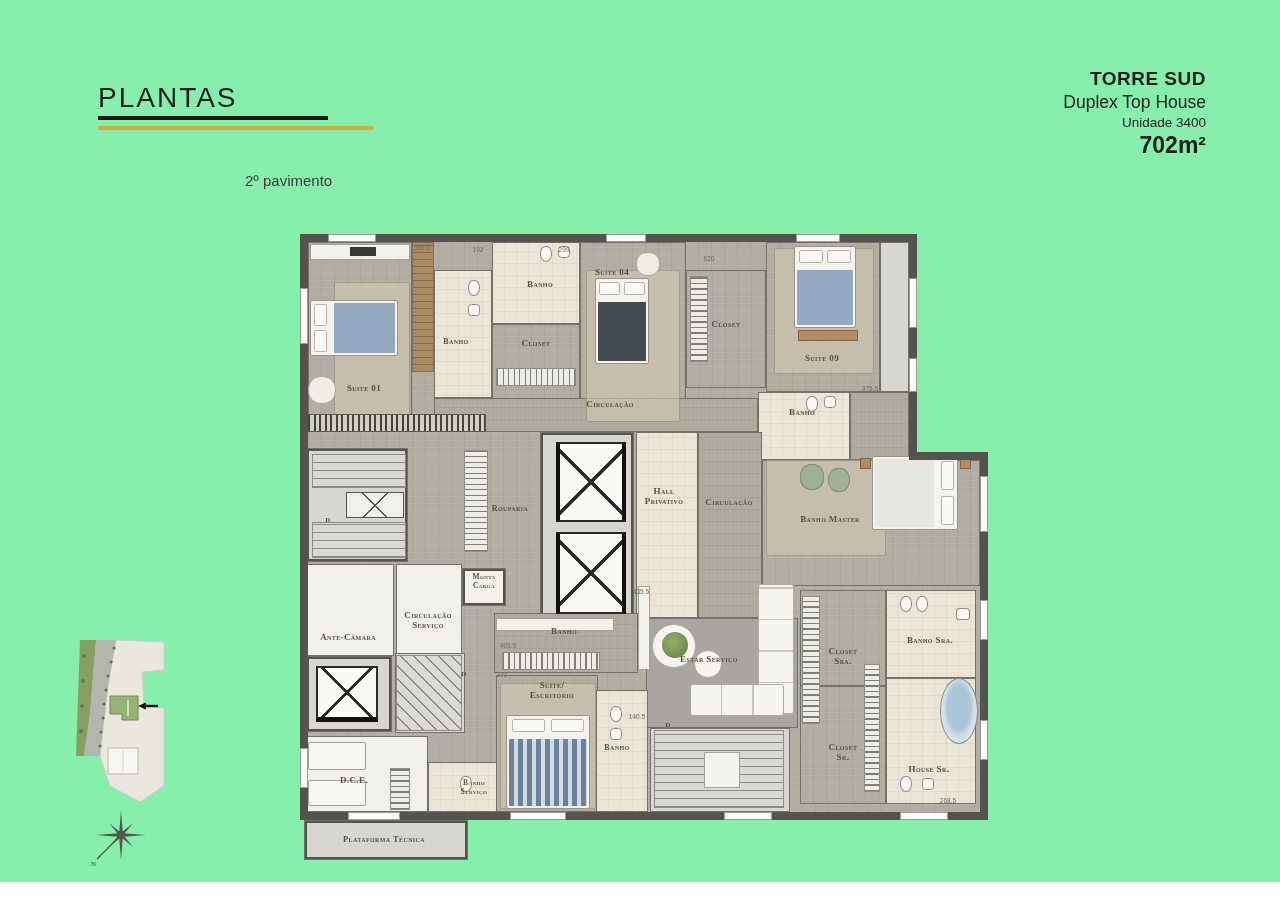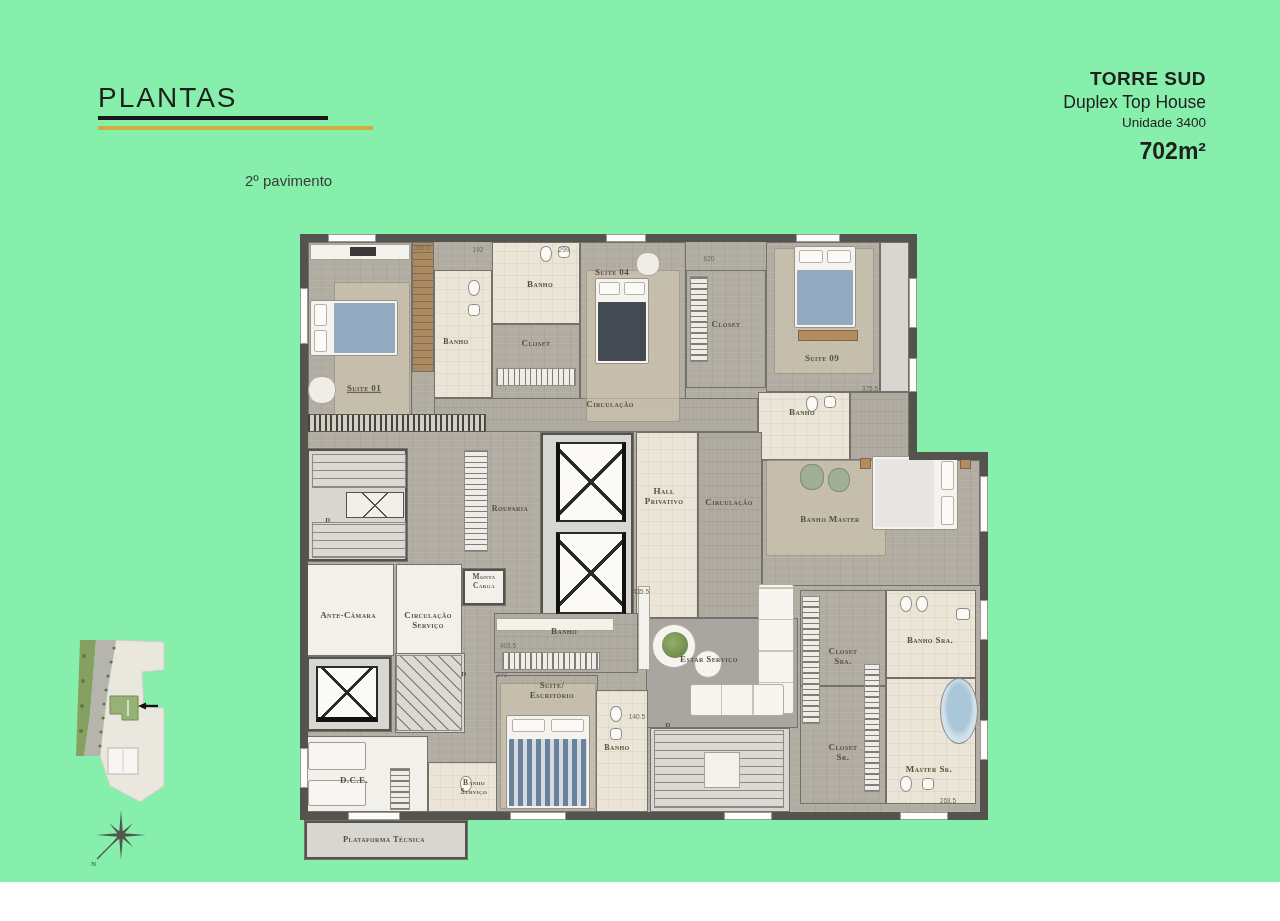--- a/index.html
+++ b/index.html
@@ -8,21 +8,21 @@
   
   .title{position:absolute;left:98px;top:82px;font-size:28px;font-weight:500;
          letter-spacing:2px;color:#1f1e1c;}
   .rule-black{position:absolute;left:98px;top:116px;width:230px;height:4px;background:#181816;}
   .rule-gold{position:absolute;left:98px;top:126px;width:275px;height:4px;background:#cfae3e;}
   .floor-label{position:absolute;left:245px;top:172px;font-size:15px;color:#3c3b39;}
   .project{position:absolute;right:74px;top:68px;text-align:right;color:#21201e;}
   .project .tower{font-size:19px;font-weight:700;letter-spacing:.5px;}
   .project .ptype{font-size:17.5px;margin-top:2px;}
   .project .unit{font-size:13.5px;margin-top:2px;}
-  .project .area{font-size:23px;font-weight:700;margin-top:8px;}
+  .project .area{font-size:23px;font-weight:700;margin-top:2px;}
   
   #plan{position:absolute;left:300px;top:228px;width:690px;height:640px;}
   #plan .floor{position:absolute;z-index:5;outline:1.5px solid #74716a;outline-offset:-1px;}
   #plan .floor-base{z-index:1;outline:none;}
   .f-wood{background-color:#b2ada3;
     background-image:repeating-linear-gradient(90deg,rgba(60,55,45,.08) 0 1px,transparent 1px 13px),
                      repeating-linear-gradient(0deg,rgba(255,255,255,.07) 0 1px,transparent 1px 7px);}
   .f-woodh{background-color:#aeaaa0;
     background-image:repeating-linear-gradient(0deg,rgba(60,55,45,.08) 0 1px,transparent 1px 12px),
                      repeating-linear-gradient(90deg,rgba(255,255,255,.07) 0 1px,transparent 1px 8px);}
@@ -242,47 +242,47 @@
       <div class="window" style="left: 496px; top: 6px; width: 44px; height: 8px; position: absolute;"></div>
       <div class="window" style="left: 609px; top: 50px; width: 8px; height: 50px; position: absolute;"></div>
       <div class="window" style="left: 609px; top: 130px; width: 8px; height: 34px; position: absolute;"></div>
       <div class="window" style="left: 680px; top: 248px; width: 8px; height: 56px; position: absolute;"></div>
       <div class="window" style="left: 680px; top: 372px; width: 8px; height: 40px; position: absolute;"></div>
       <div class="window" style="left: 680px; top: 492px; width: 8px; height: 40px; position: absolute;"></div>
       <div class="window" style="left: 48px; top: 584px; width: 52px; height: 8px; position: absolute;"></div>
       <div class="window" style="left: 210px; top: 584px; width: 56px; height: 8px; position: absolute;"></div>
       <div class="window" style="left: 424px; top: 584px; width: 48px; height: 8px; position: absolute;"></div>
       <div class="window" style="left: 600px; top: 584px; width: 48px; height: 8px; position: absolute;"></div>
-      <div class="rlabel" style="left: 64px; top: 160px; text-decoration: underline;">Suite 01</div>
+      <div class="rlabel" style="left: 64px; top: 160px;">Suite 01</div>
       <div class="rlabel" style="left: 156px; top: 114px; font-size: 8px;">Banho</div>
       <div class="rlabel" style="left: 240px; top: 56px;">Banho</div>
       <div class="rlabel" style="left: 236px; top: 115px;">Closet</div>
       <div class="rlabel" style="left: 312px; top: 44px;">Suite 04</div>
       <div class="rlabel" style="left: 426px; top: 96px;">Closet</div>
       <div class="rlabel" style="left: 522px; top: 130px;">Suite 09</div>
       <div class="rlabel" style="left: 502px; top: 184px;">Banho</div>
       <div class="rlabel" style="left: 310px; top: 176px;">Circulação</div>
       <div class="rlabel" style="left: 210px; top: 281px; font-size: 8px;">Rouparia</div>
       <div class="rlabel" style="left: 184px; top: 354px; font-size: 7.5px;">Monta
 Carga</div>
-      <div class="rlabel" style="left: 48px; top: 387px;">Ante-Câmara</div>
+      <div class="rlabel" style="left: 48px; top: 409px;">Ante-Câmara</div>
       <div class="rlabel" style="left: 128px; top: 392px;">Circulação
 Serviço</div>
       <div class="rlabel" style="left: 364px; top: 268px;">Hall
 Privativo</div>
       <div class="rlabel" style="left: 429px; top: 274px;">Circulação</div>
       <div class="rlabel" style="left: 530px; top: 291px;">Banho Master</div>
       <div class="rlabel" style="left: 264px; top: 403px;">Banho</div>
       <div class="rlabel" style="left: 409px; top: 431px;">Estar Serviço</div>
       <div class="rlabel" style="left: 543px; top: 428px;">Closet
 Sra.</div>
       <div class="rlabel" style="left: 543px; top: 524px;">Closet
 Sr.</div>
       <div class="rlabel" style="left: 630px; top: 412px;">Banho Sra.</div>
-      <div class="rlabel" style="left: 629px; top: 541px;">Master Sr.</div>
+      <div class="rlabel" style="left: 629px; top: 541px;">House Sr.</div>
       <div class="rlabel" style="left: 54px; top: 552px;">D.C.E.</div>
       <div class="rlabel" style="left: 174px; top: 560px; font-size: 7.5px;">Banho
 Serviço</div>
       <div class="rlabel" style="left: 252px; top: 462px;">Suite/
 Escritório</div>
       <div class="rlabel" style="left: 317px; top: 520px; font-size: 8px;">Banho</div>
       <div class="rlabel" style="left: 84px; top: 612px; font-size: 8.5px;">Plataforma Técnica</div>
       <div class="rlabel" style="left: 28px; top: 292px; font-size: 7px;">D</div>
       <div class="rlabel" style="left: 164px; top: 446px; font-size: 7px;">D</div>
       <div class="rlabel" style="left: 368px; top: 497px; font-size: 7px;">D</div>

